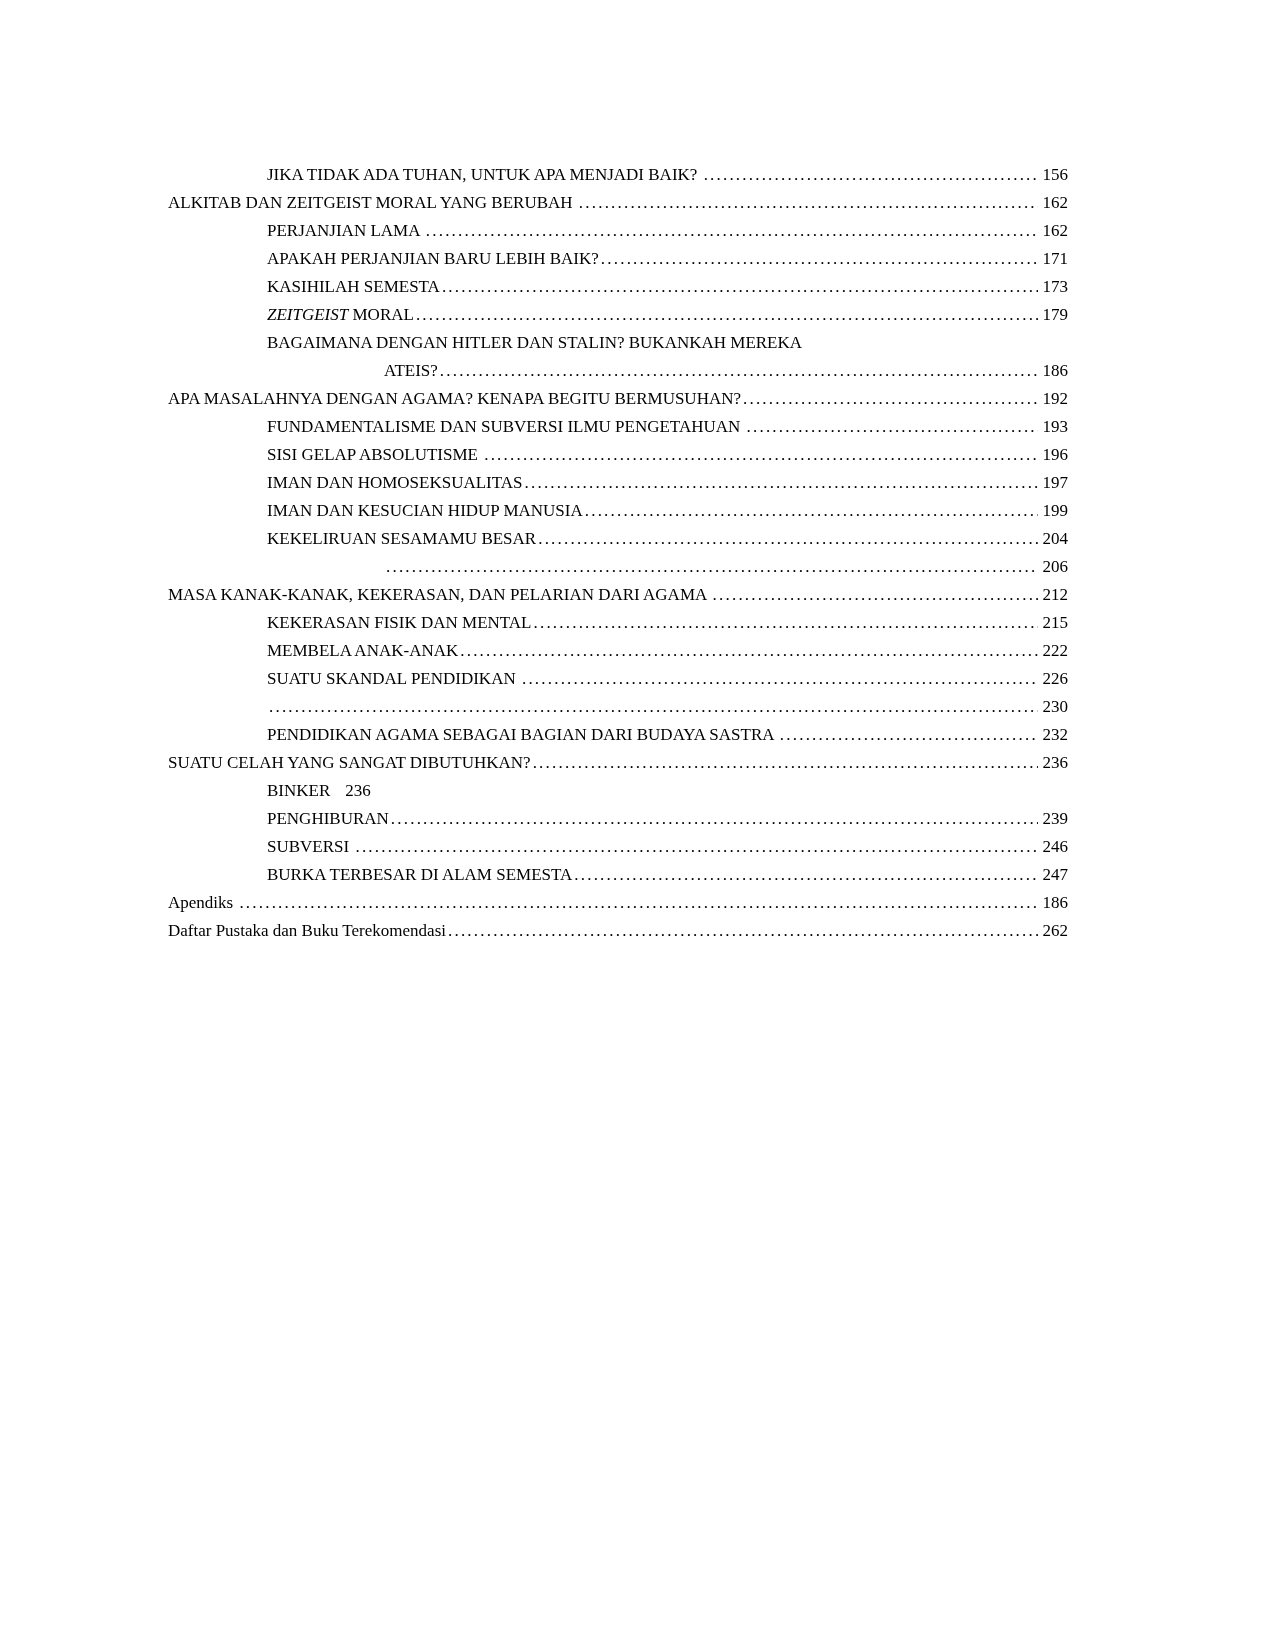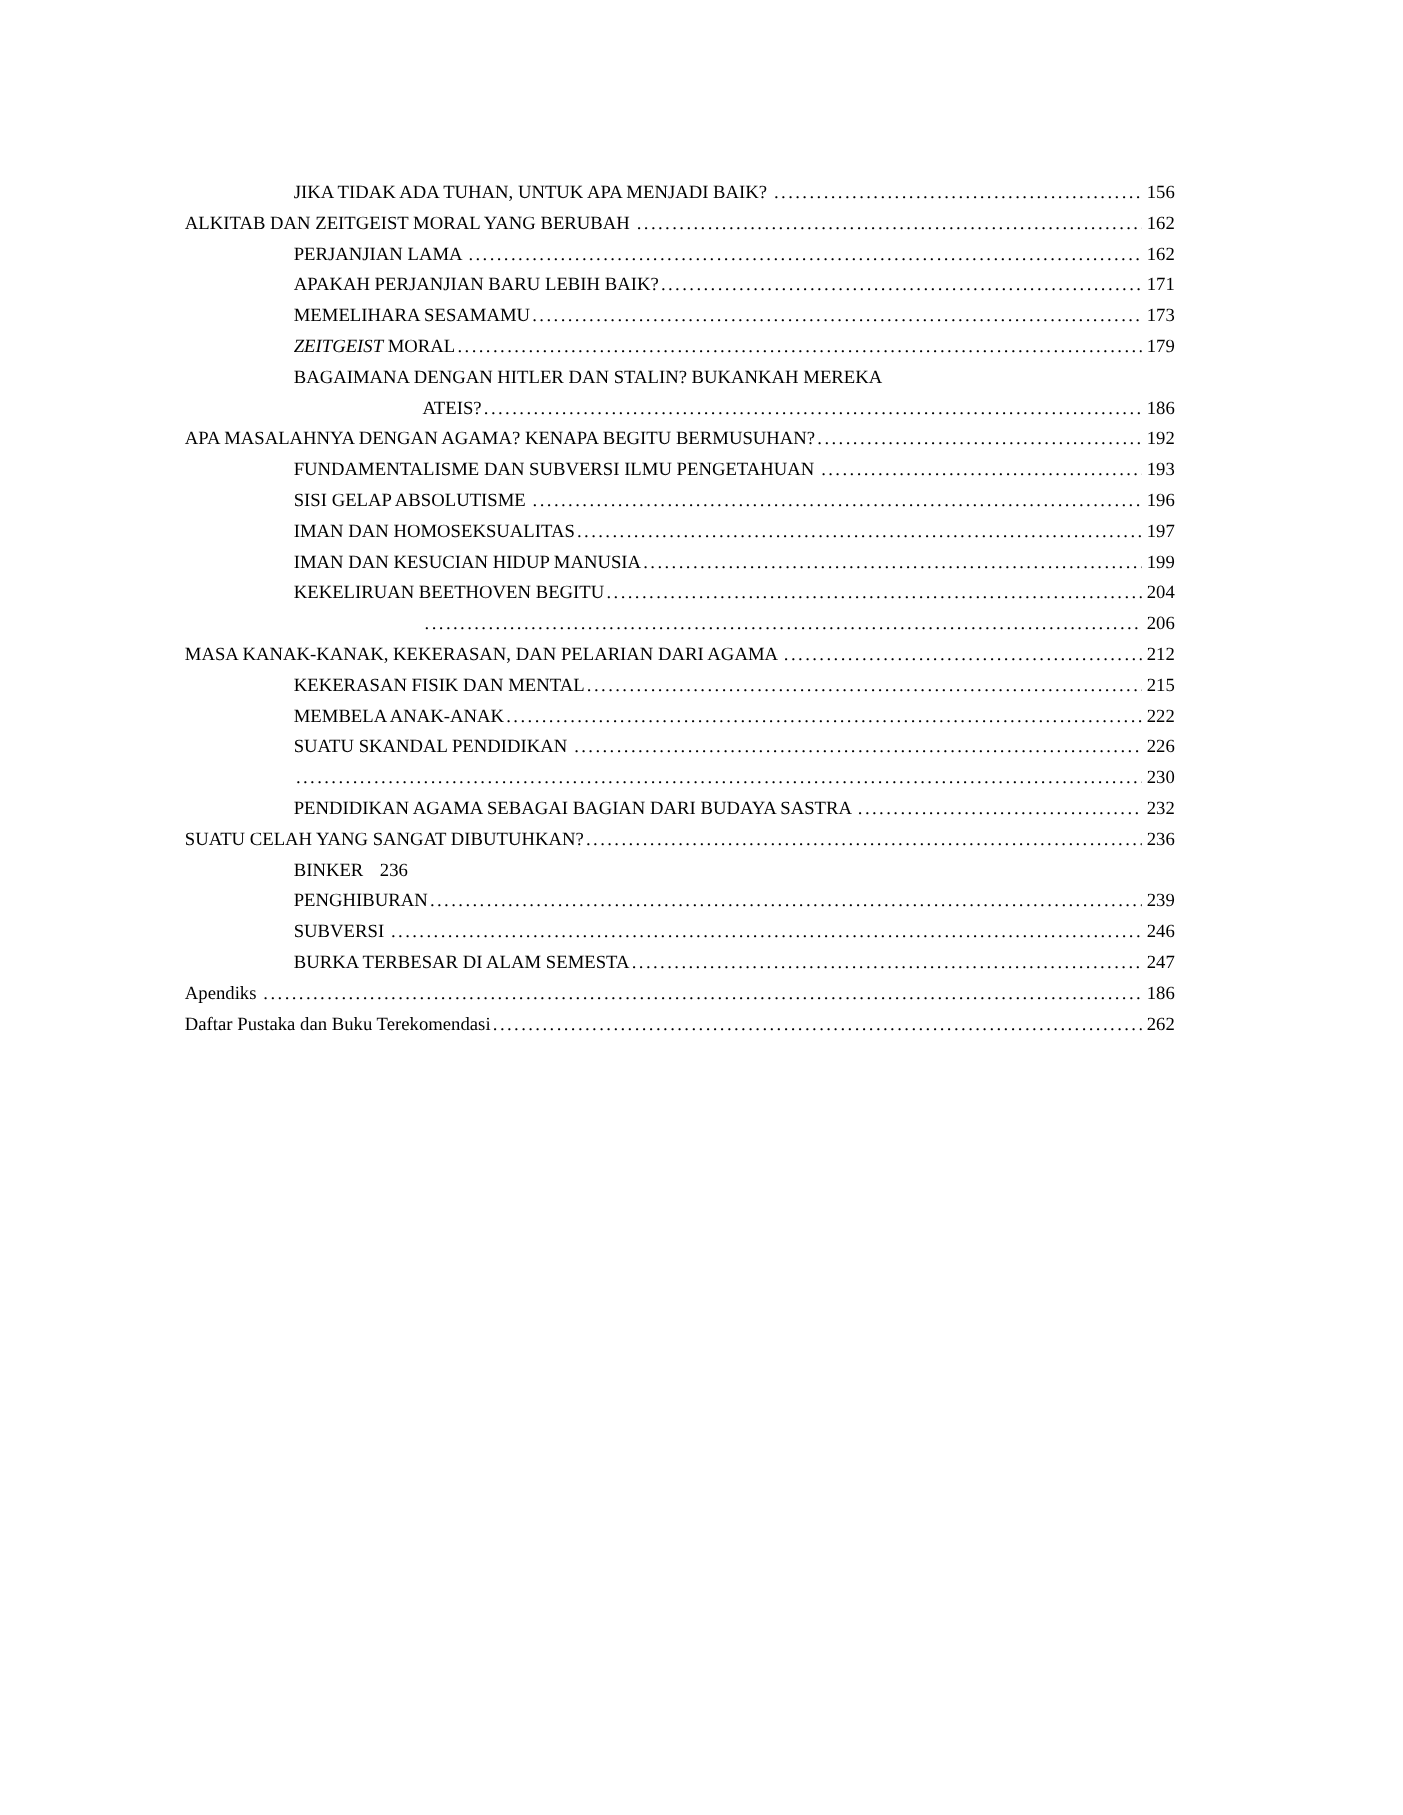--- a/index.html
+++ b/index.html
@@ -62,30 +62,30 @@
 </style>
 </head>
 <body>
 
 <div class="page">
   <div class="toc" id="toc">
       <div class="toc-row indent-1"><span class="entry-label">JIKA TIDAK ADA TUHAN, UNTUK APA MENJADI BAIK? </span><span class="dots">................................................................................................................................................................................................................................................</span><span class="page-num">156</span></div>
       <div class="toc-row indent-0"><span class="entry-label">ALKITAB DAN ZEITGEIST MORAL YANG BERUBAH </span><span class="dots">................................................................................................................................................................................................................................................</span><span class="page-num">162</span></div>
       <div class="toc-row indent-1"><span class="entry-label">PERJANJIAN LAMA </span><span class="dots">................................................................................................................................................................................................................................................</span><span class="page-num">162</span></div>
       <div class="toc-row indent-1"><span class="entry-label">APAKAH PERJANJIAN BARU LEBIH BAIK?</span><span class="dots">................................................................................................................................................................................................................................................</span><span class="page-num">171</span></div>
-      <div class="toc-row indent-1"><span class="entry-label">MEMELIHARA SESAMAMU</span><span class="dots">................................................................................................................................................................................................................................................</span><span class="page-num">173</span></div>
+      <div class="toc-row indent-1"><span class="entry-label">KASIHILAH SEMESTA</span><span class="dots">................................................................................................................................................................................................................................................</span><span class="page-num">173</span></div>
       <div class="toc-row indent-1"><span class="entry-label"><i>ZEITGEIST</i> MORAL</span><span class="dots">................................................................................................................................................................................................................................................</span><span class="page-num">179</span></div>
       <div class="toc-row indent-1"><span class="entry-label">BAGAIMANA DENGAN HITLER DAN STALIN? BUKANKAH MEREKA</span></div>
       <div class="toc-row indent-2"><span class="entry-label">ATEIS?</span><span class="dots">................................................................................................................................................................................................................................................</span><span class="page-num">186</span></div>
       <div class="toc-row indent-0"><span class="entry-label">APA MASALAHNYA DENGAN AGAMA? KENAPA BEGITU BERMUSUHAN?</span><span class="dots">................................................................................................................................................................................................................................................</span><span class="page-num">192</span></div>
       <div class="toc-row indent-1"><span class="entry-label">FUNDAMENTALISME DAN SUBVERSI ILMU PENGETAHUAN </span><span class="dots">................................................................................................................................................................................................................................................</span><span class="page-num">193</span></div>
       <div class="toc-row indent-1"><span class="entry-label">SISI GELAP ABSOLUTISME </span><span class="dots">................................................................................................................................................................................................................................................</span><span class="page-num">196</span></div>
       <div class="toc-row indent-1"><span class="entry-label">IMAN DAN HOMOSEKSUALITAS</span><span class="dots">................................................................................................................................................................................................................................................</span><span class="page-num">197</span></div>
       <div class="toc-row indent-1"><span class="entry-label">IMAN DAN KESUCIAN HIDUP MANUSIA</span><span class="dots">................................................................................................................................................................................................................................................</span><span class="page-num">199</span></div>
-      <div class="toc-row indent-1"><span class="entry-label">KEKELIRUAN BEETHOVEN BEGITU</span><span class="dots">................................................................................................................................................................................................................................................</span><span class="page-num">204</span></div>
+      <div class="toc-row indent-1"><span class="entry-label">KEKELIRUAN SESAMAMU BESAR</span><span class="dots">................................................................................................................................................................................................................................................</span><span class="page-num">204</span></div>
       <div class="toc-row indent-2"><span class="entry-label"></span><span class="dots">................................................................................................................................................................................................................................................</span><span class="page-num">206</span></div>
       <div class="toc-row indent-0"><span class="entry-label">MASA KANAK-KANAK, KEKERASAN, DAN PELARIAN DARI AGAMA </span><span class="dots">................................................................................................................................................................................................................................................</span><span class="page-num">212</span></div>
       <div class="toc-row indent-1"><span class="entry-label">KEKERASAN FISIK DAN MENTAL</span><span class="dots">................................................................................................................................................................................................................................................</span><span class="page-num">215</span></div>
       <div class="toc-row indent-1"><span class="entry-label">MEMBELA ANAK-ANAK</span><span class="dots">................................................................................................................................................................................................................................................</span><span class="page-num">222</span></div>
       <div class="toc-row indent-1"><span class="entry-label">SUATU SKANDAL PENDIDIKAN </span><span class="dots">................................................................................................................................................................................................................................................</span><span class="page-num">226</span></div>
       <div class="toc-row indent-1"><span class="dots">................................................................................................................................................................................................................................................</span><span class="page-num">230</span></div>
       <div class="toc-row indent-1"><span class="entry-label">PENDIDIKAN AGAMA SEBAGAI BAGIAN DARI BUDAYA SASTRA </span><span class="dots">................................................................................................................................................................................................................................................</span><span class="page-num">232</span></div>
       <div class="toc-row indent-0"><span class="entry-label">SUATU CELAH YANG SANGAT DIBUTUHKAN?</span><span class="dots">................................................................................................................................................................................................................................................</span><span class="page-num">236</span></div>
       <div class="toc-row indent-1"><span class="entry-label">BINKER</span><span class="page-num-inline">236</span></div>
       <div class="toc-row indent-1"><span class="entry-label">PENGHIBURAN</span><span class="dots">................................................................................................................................................................................................................................................</span><span class="page-num">239</span></div>

